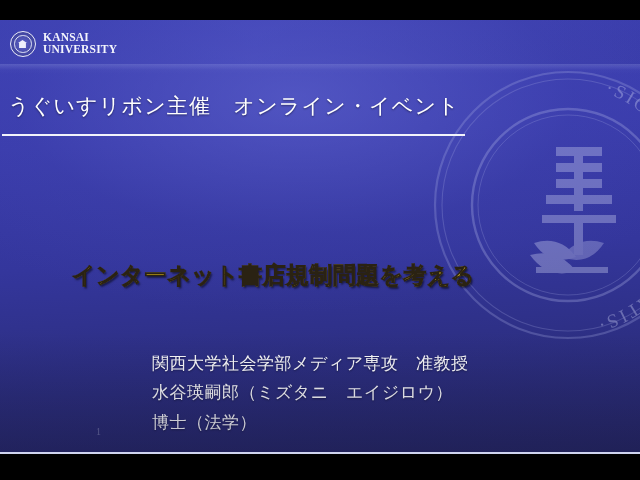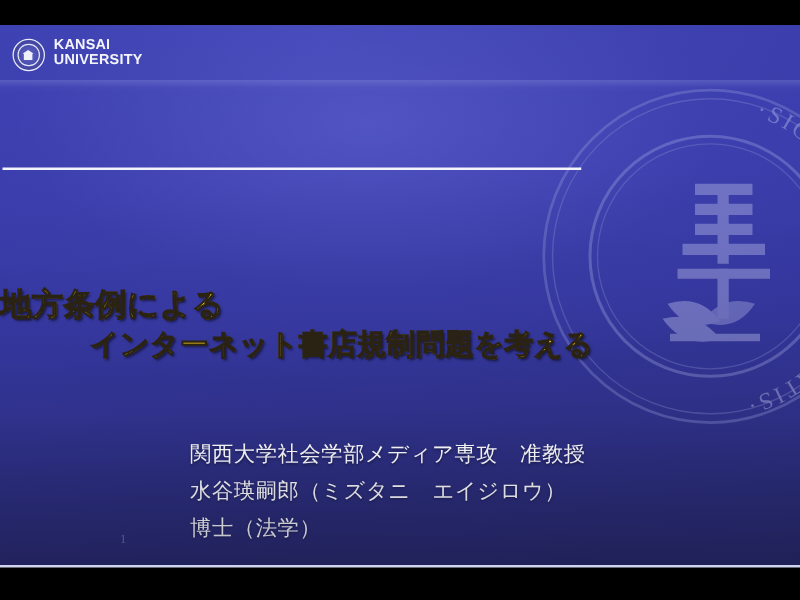--- a/index.html
+++ b/index.html
@@ -67,22 +67,23 @@
     position: absolute;
     left: 0; top: 44px;
     width: 640px; height: 10px;
     background: linear-gradient(180deg, rgba(150,156,226,0.30) 0%, rgba(120,126,210,0.05) 60%, rgba(0,0,0,0) 100%);
   }
 
   .brand {
     position: absolute;
     left: 10px; top: 11px;
     display: flex;
-    align-items: flex-start;
+    align-items: center;
     gap: 7px;
+    font-family: Liberation Serif, serif;
   }
   .brand-seal {
     width: 24px; height: 24px;
     border-radius: 50%;
     border: 1.4px solid #e9ebf8;
     background: radial-gradient(circle at 50% 50%, #5d62c9 0%, #41459f 70%, #3a3e96 100%);
     position: relative;
     flex: 0 0 auto;
   }
   .brand-seal::before {
@@ -234,24 +235,24 @@
           <rect x="124" y="160" width="74" height="8"></rect>
           <rect x="156" y="160" width="9" height="40"></rect>
           <path d="M116 188 q26 -8 42 14 q-26 10 -42 -14 z"></path>
           <path d="M112 200 q28 -7 46 16 q-28 9 -46 -16 z"></path>
           <path d="M186 188 q-26 -8 -42 14 q26 10 42 -14 z" opacity="0.85"></path>
           <rect x="118" y="212" width="72" height="6"></rect>
         </g>
       </svg>
     </div>
 
+    <div class="line lead">うぐいすリボン主催　オンライン・イベント</div>
     <div class="lead-underline"></div>
 
 
-    <div class="line title1">地方条例による</div>
     <div class="line title2">インターネット書店規制問題を考える</div>
 
     <div class="line credit credit-1">関西大学社会学部メディア専攻　准教授</div>
     <div class="line credit credit-2">水谷瑛嗣郎（ミズタニ　エイジロウ）</div>
     <div class="line credit credit-3">博士（法学）</div>
 
     <div class="page-number">1</div>
 
     <div class="bottom-shade"></div>
   </div>

